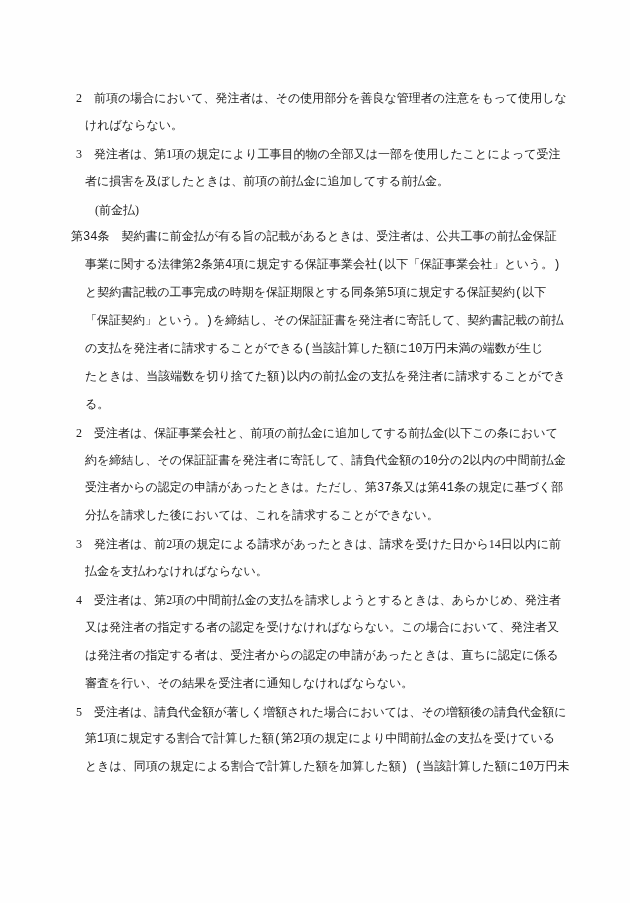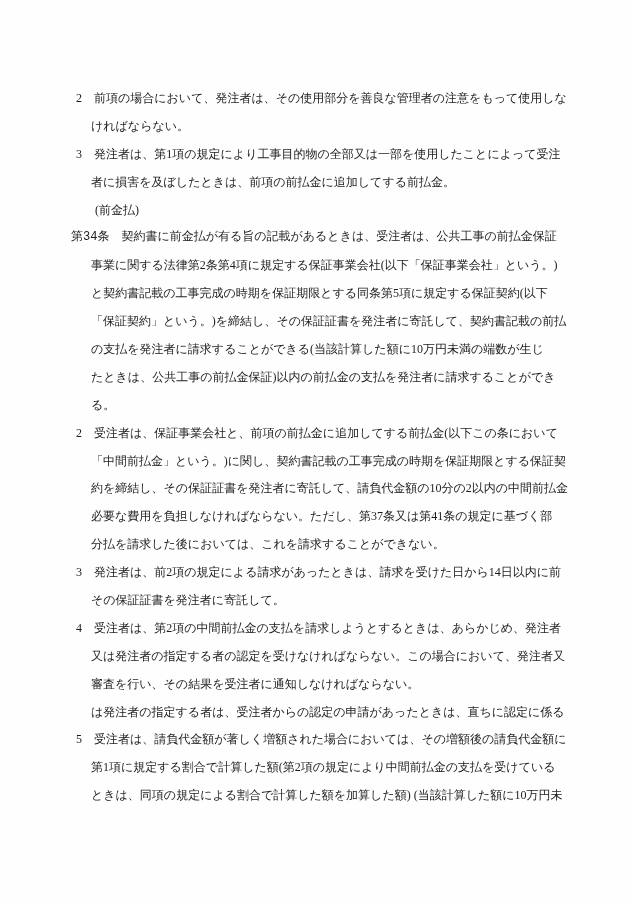--- a/index.html
+++ b/index.html
@@ -25,21 +25,21 @@
   .line {
     height: 27.9px;
     line-height: 27.9px;
     font-size: 12px;
     white-space: pre;
     letter-spacing: 0;
   }
   .line.article { margin-left: 0; font-family: Liberation Mono, monospace; }
   .line.numbered { margin-left: 5px; }
   .line.heading { margin-left: 24px; }
-  .line.cont { margin-left: 20px; }
+  .line.cont { margin-left: 14px; font-family: Liberation Mono, monospace; }
 </style>
 </head>
 <body>
 
 <div class="page">
   <div class="doc-body" style="color: rgb(28, 28, 28);">
       <div class="para">
         <div class="line numbered">2　前項の場合において、発注者は、その使用部分を善良な管理者の注意をもって使用しな</div>
         <div class="line cont">ければならない。</div>
       </div>
@@ -49,39 +49,38 @@
       </div>
       <div class="para">
         <div class="line heading">(前金払)</div>
       </div>
       <div class="para">
         <div class="line article">第34条　契約書に前金払が有る旨の記載があるときは、受注者は、公共工事の前払金保証</div>
         <div class="line cont">事業に関する法律第2条第4項に規定する保証事業会社(以下「保証事業会社」という。)</div>
         <div class="line cont">と契約書記載の工事完成の時期を保証期限とする同条第5項に規定する保証契約(以下</div>
         <div class="line cont">「保証契約」という。)を締結し、その保証証書を発注者に寄託して、契約書記載の前払</div>
         <div class="line cont">の支払を発注者に請求することができる(当該計算した額に10万円未満の端数が生じ</div>
-        <div class="line cont">たときは、公共工事の前払金保証)以内の前払金の支払を発注者に請求することができ</div>
+        <div class="line cont">たときは、当該端数を切り捨てた額)以内の前払金の支払を発注者に請求することができ</div>
         <div class="line cont">る。</div>
       </div>
       <div class="para">
         <div class="line numbered">2　受注者は、保証事業会社と、前項の前払金に追加してする前払金(以下この条において</div>
-        <div class="line cont">「中間前払金」という。)に関し、契約書記載の工事完成の時期を保証期限とする保証契</div>
         <div class="line cont">約を締結し、その保証証書を発注者に寄託して、請負代金額の10分の2以内の中間前払金</div>
-        <div class="line cont">必要な費用を負担しなければならない。ただし、第37条又は第41条の規定に基づく部</div>
+        <div class="line cont">受注者からの認定の申請があったときは。ただし、第37条又は第41条の規定に基づく部</div>
         <div class="line cont">分払を請求した後においては、これを請求することができない。</div>
       </div>
       <div class="para">
         <div class="line numbered">3　発注者は、前2項の規定による請求があったときは、請求を受けた日から14日以内に前</div>
-        <div class="line cont">その保証証書を発注者に寄託して。</div>
+        <div class="line cont">払金を支払わなければならない。</div>
       </div>
       <div class="para">
         <div class="line numbered">4　受注者は、第2項の中間前払金の支払を請求しようとするときは、あらかじめ、発注者</div>
         <div class="line cont">又は発注者の指定する者の認定を受けなければならない。この場合において、発注者又</div>
+        <div class="line cont">は発注者の指定する者は、受注者からの認定の申請があったときは、直ちに認定に係る</div>
         <div class="line cont">審査を行い、その結果を受注者に通知しなければならない。</div>
-        <div class="line cont">は発注者の指定する者は、受注者からの認定の申請があったときは、直ちに認定に係る</div>
       </div>
       <div class="para">
         <div class="line numbered">5　受注者は、請負代金額が著しく増額された場合においては、その増額後の請負代金額に</div>
         <div class="line cont">第1項に規定する割合で計算した額(第2項の規定により中間前払金の支払を受けている</div>
         <div class="line cont">ときは、同項の規定による割合で計算した額を加算した額) (当該計算した額に10万円未</div>
       </div>
     </div>
 </div>
 
 </body></html>

